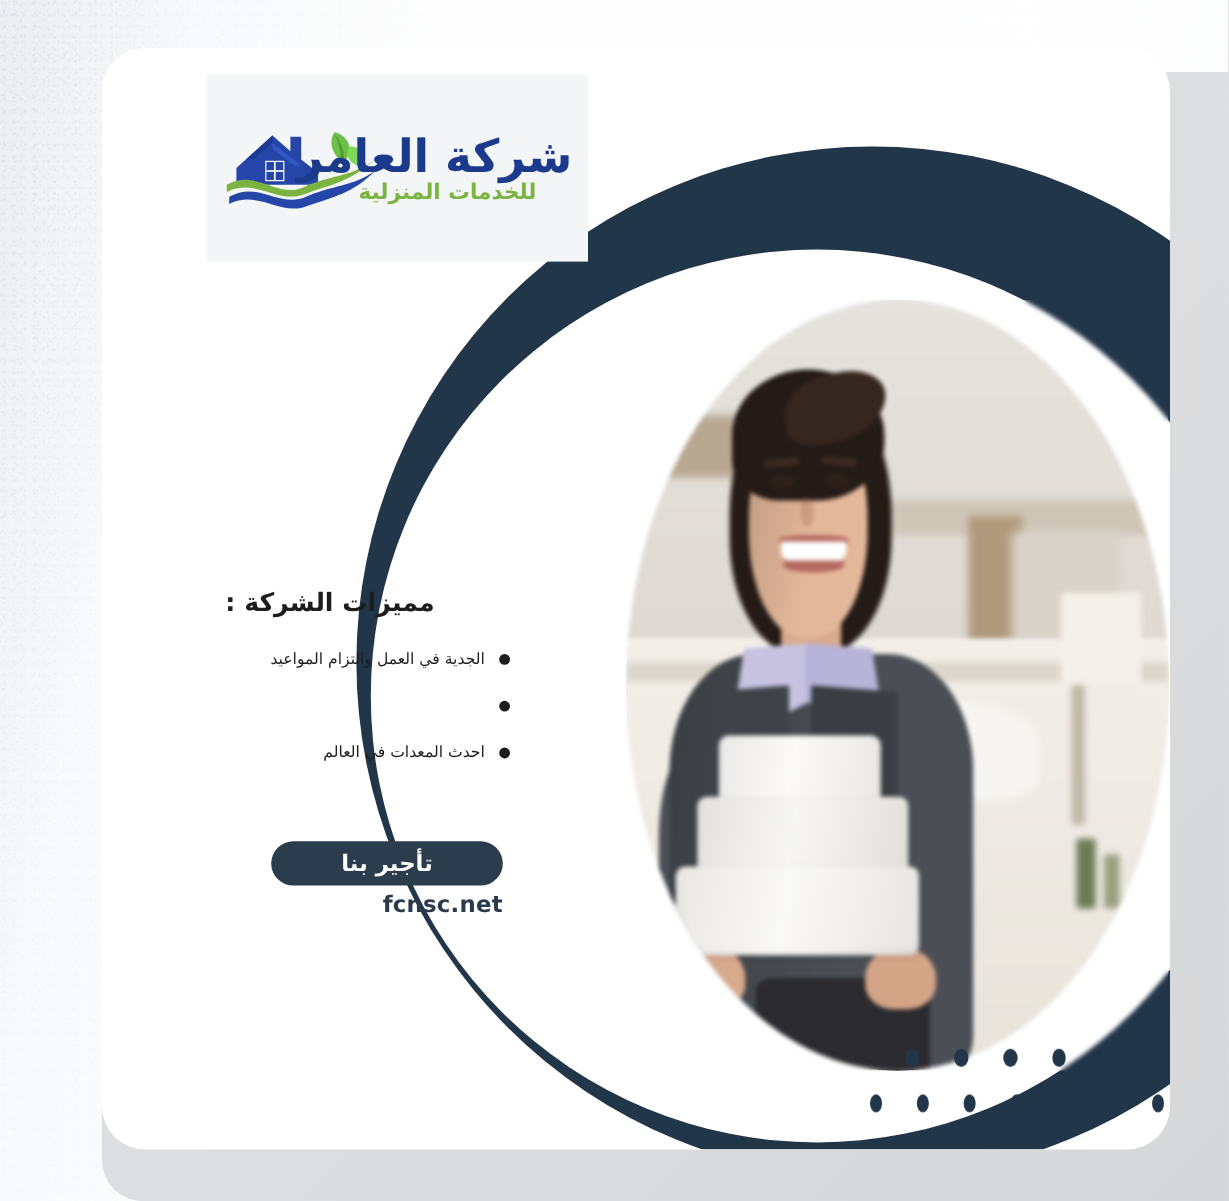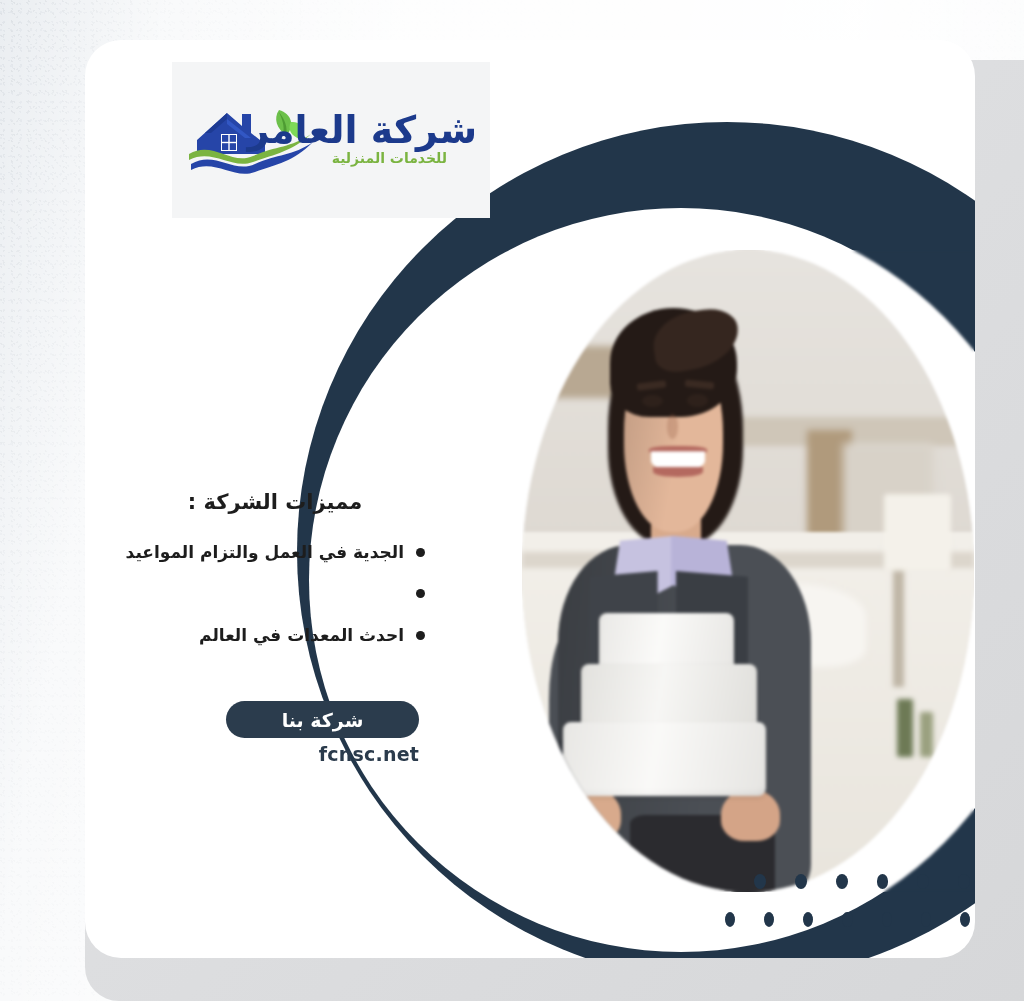--- a/index.html
+++ b/index.html
@@ -137,21 +137,21 @@
   #logo-inner{ position:relative; width:300px; height:96px; }
   #logo-word{
     position:absolute; right:4px; top:16px;
     font-family:"DejaVu Sans", sans-serif;
     font-size:38px; font-weight:700; letter-spacing:-1px;
     color:#1c3a8c; white-space:nowrap; direction:rtl;
   }
   #logo-tagline{
     position:absolute; right:34px; top:58px;
     font-family:"DejaVu Sans", sans-serif;
-    font-size:14px; font-weight:700;
+    font-size:18px; font-weight:700;
     color:#7bb441; white-space:nowrap; direction:rtl;margin-left:16px;
   }
   #logo-mark{ position:absolute; left:6px; top:4px; width:128px; height:86px; }
 
   
   #headline{
     position:absolute;
     right:529px; top:216px; width:330px;
     text-align:center; direction:rtl;
     font-family:"DejaVu Sans", sans-serif;
@@ -179,21 +179,21 @@
     display:flex; align-items:center;
     gap:12px;
     margin-bottom:27px;
     justify-content:flex-start;
   }
   .feature-bullet{
     flex:0 0 auto;
     width:9px; height:9px; border-radius:50%;
     background:#1d1d1d;
   }
-  .feature-text{ font-size:17px; font-weight:700; white-space:nowrap; }
+  .feature-text{ font-size:13px; font-weight:400; white-space:nowrap; }
 
   
   #cta{
     position:absolute;
     right:556px; top:661px;
     width:193px; height:37px;
     background:#2b3c4d;
     border-radius:19px;
     display:flex; align-items:center; justify-content:center;
     cursor:pointer;
@@ -329,21 +329,21 @@
       <div class="feature-row">
         <span class="feature-bullet"></span>
       </div>
       <div class="feature-row">
         <span class="feature-bullet"></span>
         <span class="feature-text">احدث المعدات في العالم</span>
       </div>
     </div>
 
     <button id="cta">
-      <span id="cta-label">شركة بنا</span>
+      <span id="cta-label">تأجير بنا</span>
     </button>
 
     <a id="site" href="#">fcnsc.net</a>
 
     <div id="dots">
       <div class="dot-row r1">
         <span class="dot"></span>
         <span class="dot"></span>
         <span class="dot"></span>
         <span class="dot"></span>

